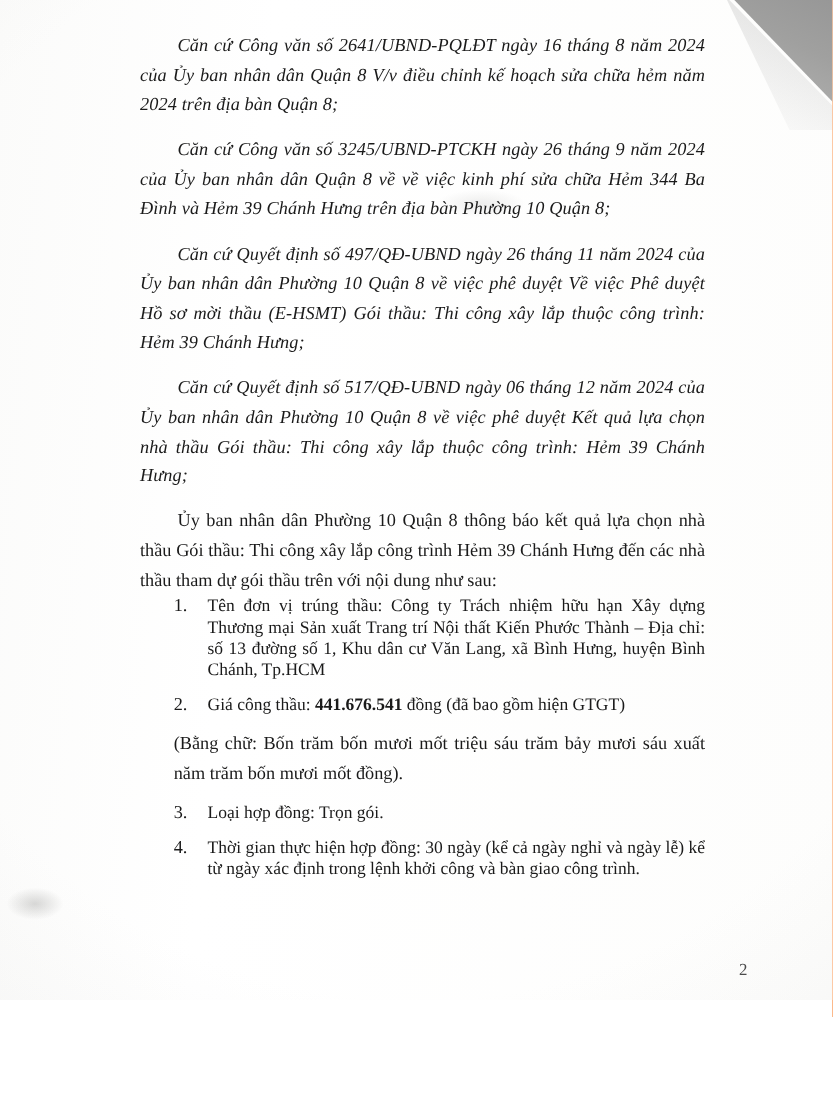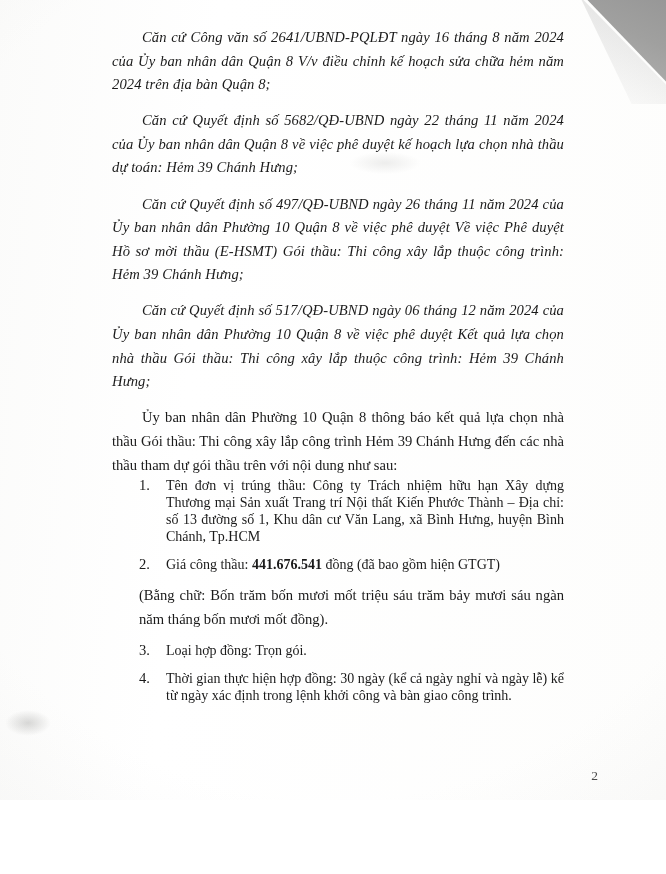--- a/index.html
+++ b/index.html
@@ -144,36 +144,36 @@
   <div class="paper-tint"></div>
   <div class="smudge-b"></div>
   <div class="smudge-a"></div>
   <div class="smudge-c"></div>
   <div class="corner-fold"></div>
   <div class="corner-fold-edge"></div>
 
   <div class="content">
 
     <p class="basis">Căn cứ Công văn số 2641/UBND-PQLĐT ngày 16 tháng 8 năm 2024 của Ủy ban nhân dân Quận 8 V/v điều chỉnh kế hoạch sửa chữa hẻm năm 2024 trên địa bàn Quận 8;</p>
-    <p class="basis">Căn cứ Quyết định số  5682/QĐ-UBND ngày 22 tháng 11 năm 2024 của Ủy ban nhân dân Quận 8 về việc phê duyệt kế hoạch lựa chọn nhà thầu dự toán: Hẻm 39 Chánh Hưng;</p>
+    <p class="basis">Căn cứ Công văn số 3245/UBND-PTCKH ngày 26 tháng 9 năm 2024 của Ủy ban nhân dân Quận 8 về về việc kinh phí sửa chữa Hẻm 344 Ba Đình và Hẻm 39 Chánh Hưng trên địa bàn Phường 10 Quận 8;</p>
     <p class="basis">Căn cứ Quyết định số 497/QĐ-UBND ngày 26 tháng 11 năm 2024 của Ủy ban nhân dân Phường 10 Quận 8 về việc phê duyệt Về việc Phê duyệt Hồ sơ mời thầu (E-HSMT) Gói thầu: Thi công xây lắp thuộc công trình: Hẻm 39 Chánh Hưng;</p>
     <p class="basis">Căn cứ Quyết định số 517/QĐ-UBND ngày 06 tháng 12 năm 2024 của Ủy ban nhân dân Phường 10 Quận 8  về việc phê duyệt Kết quả lựa chọn nhà thầu Gói thầu: Thi công xây lắp thuộc công trình: Hẻm 39 Chánh Hưng;</p>
 
     <p class="body-para">Ủy ban nhân dân Phường 10 Quận 8 thông báo kết quả lựa chọn nhà thầu Gói thầu: Thi công xây lắp công trình Hẻm 39 Chánh Hưng đến các nhà thầu tham dự gói thầu trên với nội dung như sau:</p>
 
     <ol class="items">
       <li>
         <span>Tên đơn vị trúng thầu: Công ty Trách nhiệm hữu hạn Xây dựng Thương mại Sản xuất Trang trí Nội thất Kiến Phước Thành – Địa chỉ: số 13 đường số 1, Khu dân cư Văn Lang, xã Bình Hưng, huyện Bình Chánh, Tp.HCM</span>
       </li>
       <li>
         <span>Giá công thầu: </span><b>441.676.541</b><span> đồng (đã bao gồm hiện GTGT)</span>
       </li>
     </ol>
 
-    <p class="note-para">(Bằng chữ: Bốn trăm bốn mươi mốt triệu sáu trăm bảy mươi sáu ngàn năm tháng bốn mươi mốt đồng).</p>
+    <p class="note-para">(Bằng chữ: Bốn trăm bốn mươi mốt triệu sáu trăm bảy mươi sáu xuất năm trăm bốn mươi mốt đồng).</p>
 
     <ol class="items" style="counter-reset: itm 2;">
       <li>
         <span>Loại hợp đồng: Trọn gói.</span>
       </li>
       <li>
         <span>Thời gian thực hiện hợp đồng: 30 ngày (kể cả ngày nghỉ và ngày lễ) kể từ ngày xác định trong lệnh khởi công và bàn giao công trình.</span>
       </li>
 
     </ol>

